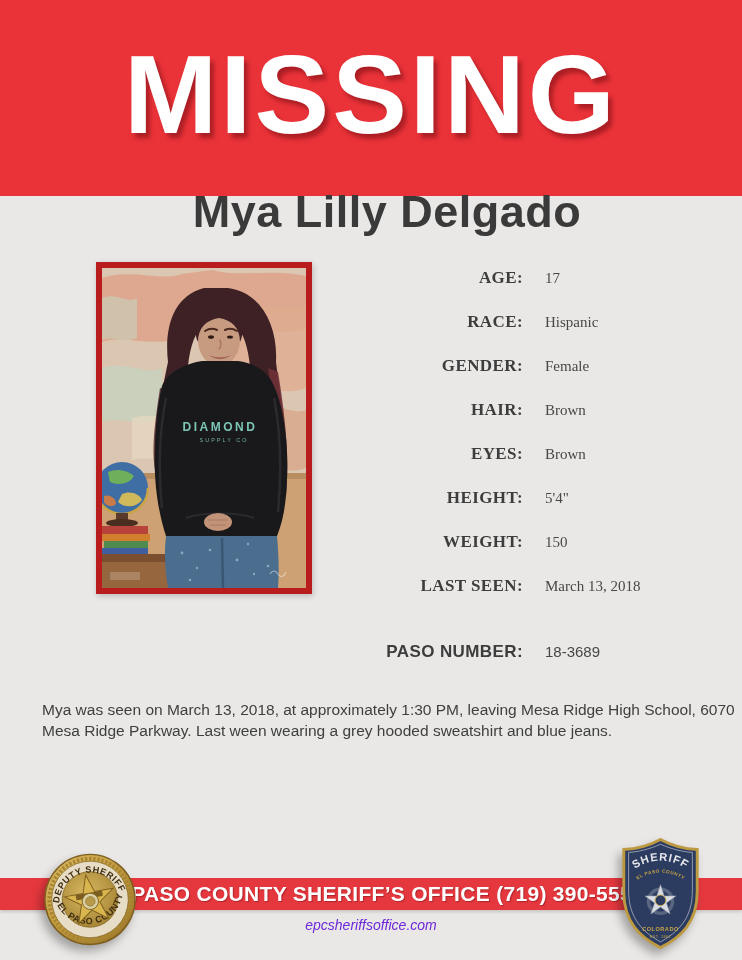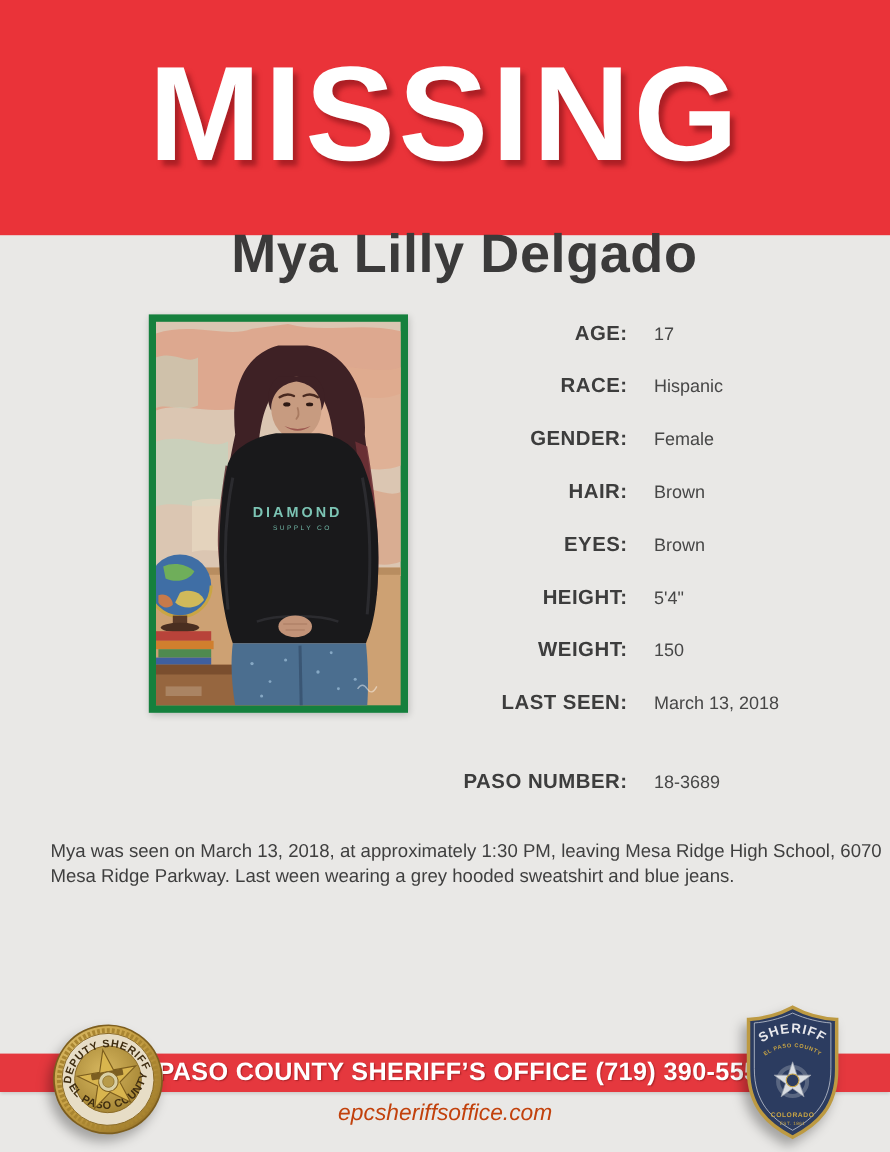--- a/index.html
+++ b/index.html
@@ -17,27 +17,27 @@
     line-height:1;padding-bottom:6px;
     text-shadow:4px 5px 4px rgba(120,15,20,0.55);
   }
   
   .person-name{
     position:absolute;top:186px;left:0;width:742px;margin:0;
     text-align:center;font-size:45px;font-weight:bold;color:#3b3a3a;letter-spacing:0.5px;padding-left:16px;
   }
   
   .photo-frame{
-    position:absolute;left:124px;top:262px;width:204px;height:320px;
-    background:#15803d;padding:6px;box-shadow:1px 2px 6px rgba(0,0,0,0.2);
+    position:absolute;left:96px;top:262px;width:204px;height:320px;
+    background:#b91c1c;padding:6px;box-shadow:1px 2px 6px rgba(0,0,0,0.2);
   }
   .photo-frame svg{display:block;}
   
   .details{position:absolute;left:373px;top:268px;width:300px;}
-  .detail-row{display:flex;align-items:baseline;height:20px;margin-bottom:24px;white-space:nowrap;}
+  .detail-row{display:flex;align-items:baseline;height:20px;margin-bottom:24px;white-space:nowrap;font-family:Liberation Serif, serif;}
   .detail-label{flex:0 0 150px;text-align:right;font-weight:bold;font-size:17px;color:#3d3d3d;letter-spacing:0.4px;}
   .detail-value{margin-left:22px;font-size:15px;color:#474747;}
   .case-row{position:absolute;left:373px;top:642px;width:300px;display:flex;align-items:baseline;white-space:nowrap;}
   
   .description{
     position:absolute;left:25px;top:682px;width:702px;margin:17px;
     font-size:15.5px;line-height:21px;color:#3f3f3f;
   }
   
   .contact-line{
@@ -48,21 +48,21 @@
     position:absolute;top:878px;left:0;width:742px;height:32px;background:#e5383e;
     display:flex;align-items:center;justify-content:center;
     box-shadow:0 2px 3px rgba(0,0,0,0.15);
   }
   .red-bar span{
     color:#ffffff;font-weight:bold;font-size:21px;letter-spacing:0.3px;
     text-shadow:1px 1px 1px rgba(120,15,20,0.5);
   }
   .website{
     position:absolute;top:917px;left:0;width:742px;text-align:center;
-    font-size:19px;font-style:italic;color:#c2410c;
+    font-size:14px;font-style:italic;color:#6d28d9;
   }
   .badge{position:absolute;filter:drop-shadow(-4px 6px 5px rgba(0,0,0,0.3));}
   .badge-left{left:42px;top:842px;}
   .badge-right{left:617px;top:835px;}
 </style>
 </head>
 <body>
 
 <div class="poster">
 

